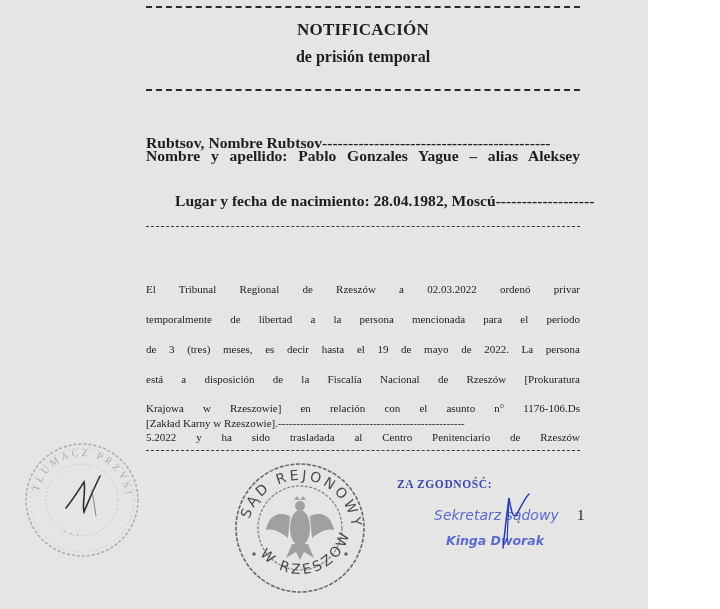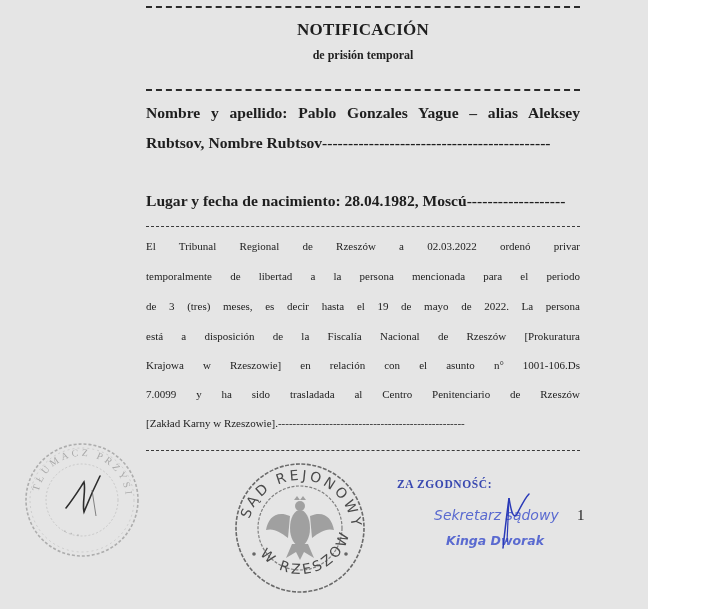--- a/index.html
+++ b/index.html
@@ -38,34 +38,35 @@
       text-align: center;
       font-weight: bold;
     }
     #title-main {
       top: 20px;
       font-size: 17px;
       letter-spacing: 0.2px;
     }
     #title-sub {
       top: 48px;
-      font-size: 12px;
+      font-size: 16px;
     }
     .bold-line {
       position: absolute;
       left: 146px;
       width: 434px;
       font-weight: bold;
       font-size: 15.6px;
       white-space: nowrap;
       overflow: hidden;
     }
     .justify {
       text-align: justify;
       text-align-last: justify;
+      margin-top: 43px;
     }
     .body-line {
       position: absolute;
       left: 146px;
       width: 434px;
       font-size: 11px;
       white-space: nowrap;
       overflow: hidden;
       color: #222;
     }
@@ -150,31 +151,31 @@
 
   <div class="dashed" style="top:6px;"></div>
 
   <div class="title" id="title-main">NOTIFICACIÓN</div>
   <div class="title" id="title-sub">de prisión temporal</div>
 
   <div class="dashed" style="top:89px;"></div>
 
   <div class="bold-line justify" style="top:104px;">Nombre y apellido: Pablo Gonzales Yague – alias Aleksey</div>
   <div class="bold-line" style="top:134px;">Rubtsov, Nombre Rubtsov--------------------------------------------</div>
-  <div class="bold-line" style="top:192px;">Lugar y fecha de nacimiento: 28.04.1982, Moscú-------------------</div>
+  <div class="bold-line" style="top:192px;margin-left:29px;">Lugar y fecha de nacimiento: 28.04.1982, Moscú-------------------</div>
 
   <div class="dashed thin" style="top:226px;"></div>
 
   <div>
     <div class="body-line justify" style="top:240px;">El Tribunal Regional de Rzeszów a 02.03.2022 ordenó privar</div>
     <div class="body-line justify" style="top:270px;">temporalmente de libertad a la persona mencionada para el periodo</div>
     <div class="body-line justify" style="top:300px;">de 3 (tres) meses, es decir hasta el 19 de mayo de 2022. La persona</div>
     <div class="body-line justify" style="top:330px;">está a disposición de la Fiscalía Nacional de Rzeszów [Prokuratura</div>
-    <div class="body-line justify" style="top:359px;">Krajowa w Rzeszowie] en relación con el asunto n° 1001-106.Ds</div>
-    <div class="body-line justify" style="top:388px;">7.0099 y ha sido trasladada al Centro Penitenciario de Rzeszów</div>
+    <div class="body-line justify" style="top:359px;">Krajowa w Rzeszowie] en relación con el asunto n° 1176-106.Ds</div>
+    <div class="body-line justify" style="top:388px;">5.2022 y ha sido trasladada al Centro Penitenciario de Rzeszów</div>
     <div class="body-line" style="top:417px;">[Zakład Karny w Rzeszowie].---------------------------------------------------</div>
   </div>
 
   <div class="dashed thin" style="top:450px;"></div>
 
   <div class="stamp-left">
     <svg width="120" height="120" viewBox="0 0 120 120">
       <circle cx="60" cy="60" r="56" fill="none" stroke="#9a9a9a" stroke-width="1.6" stroke-dasharray="3 2" opacity="0.75"></circle>
       <circle cx="60" cy="60" r="52" fill="none" stroke="#b0b0b0" stroke-width="0.8" stroke-dasharray="2 3" opacity="0.6"></circle>
       <circle cx="60" cy="60" r="36" fill="none" stroke="#b5b5b5" stroke-width="1" stroke-dasharray="2 2" opacity="0.6"></circle>

